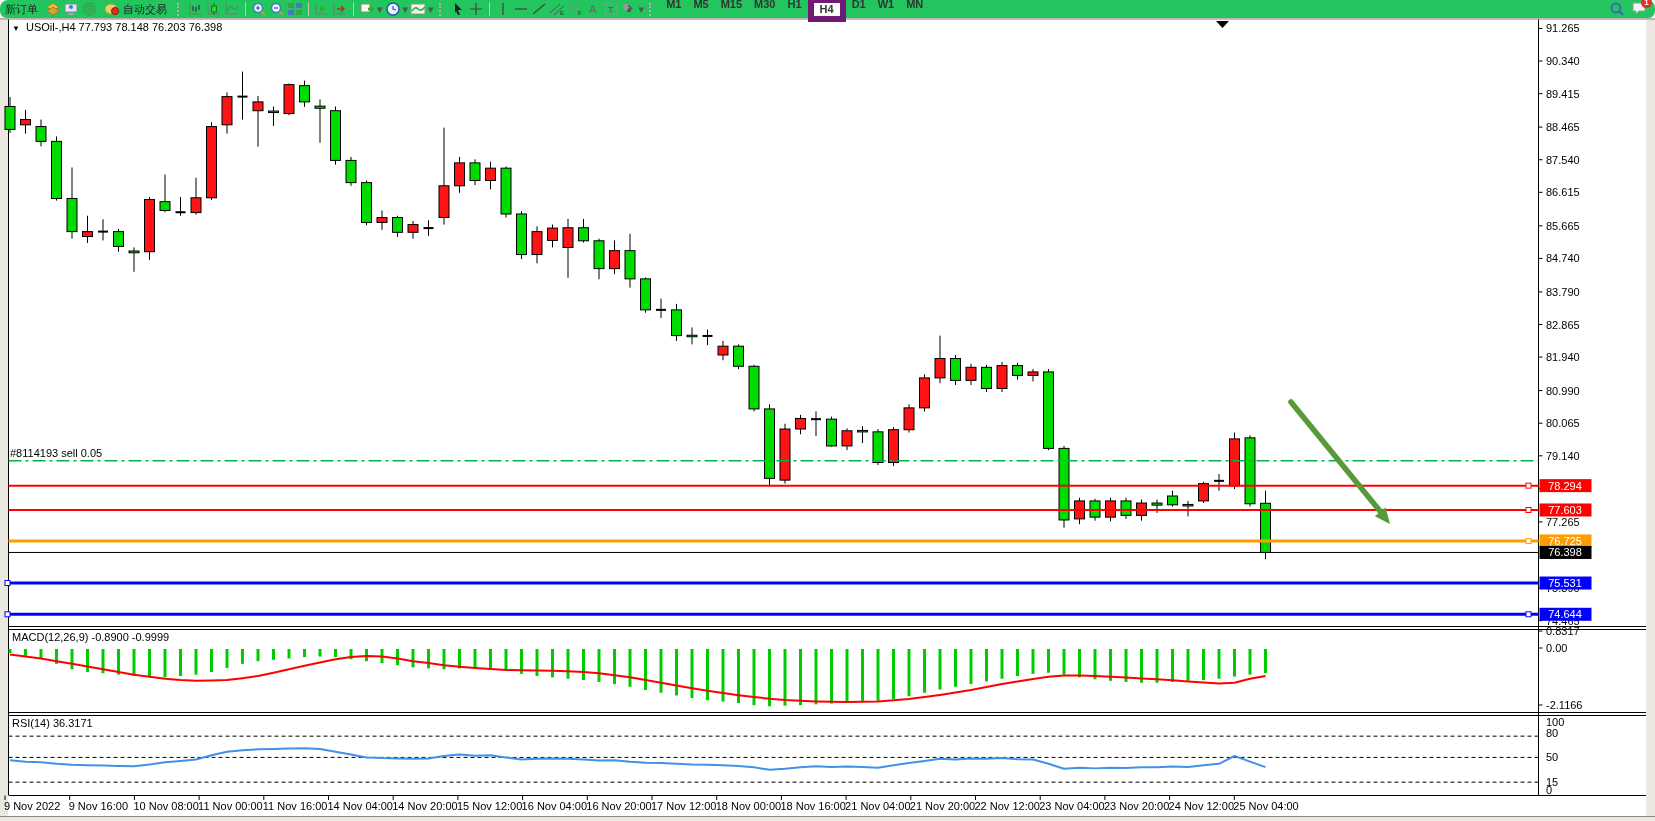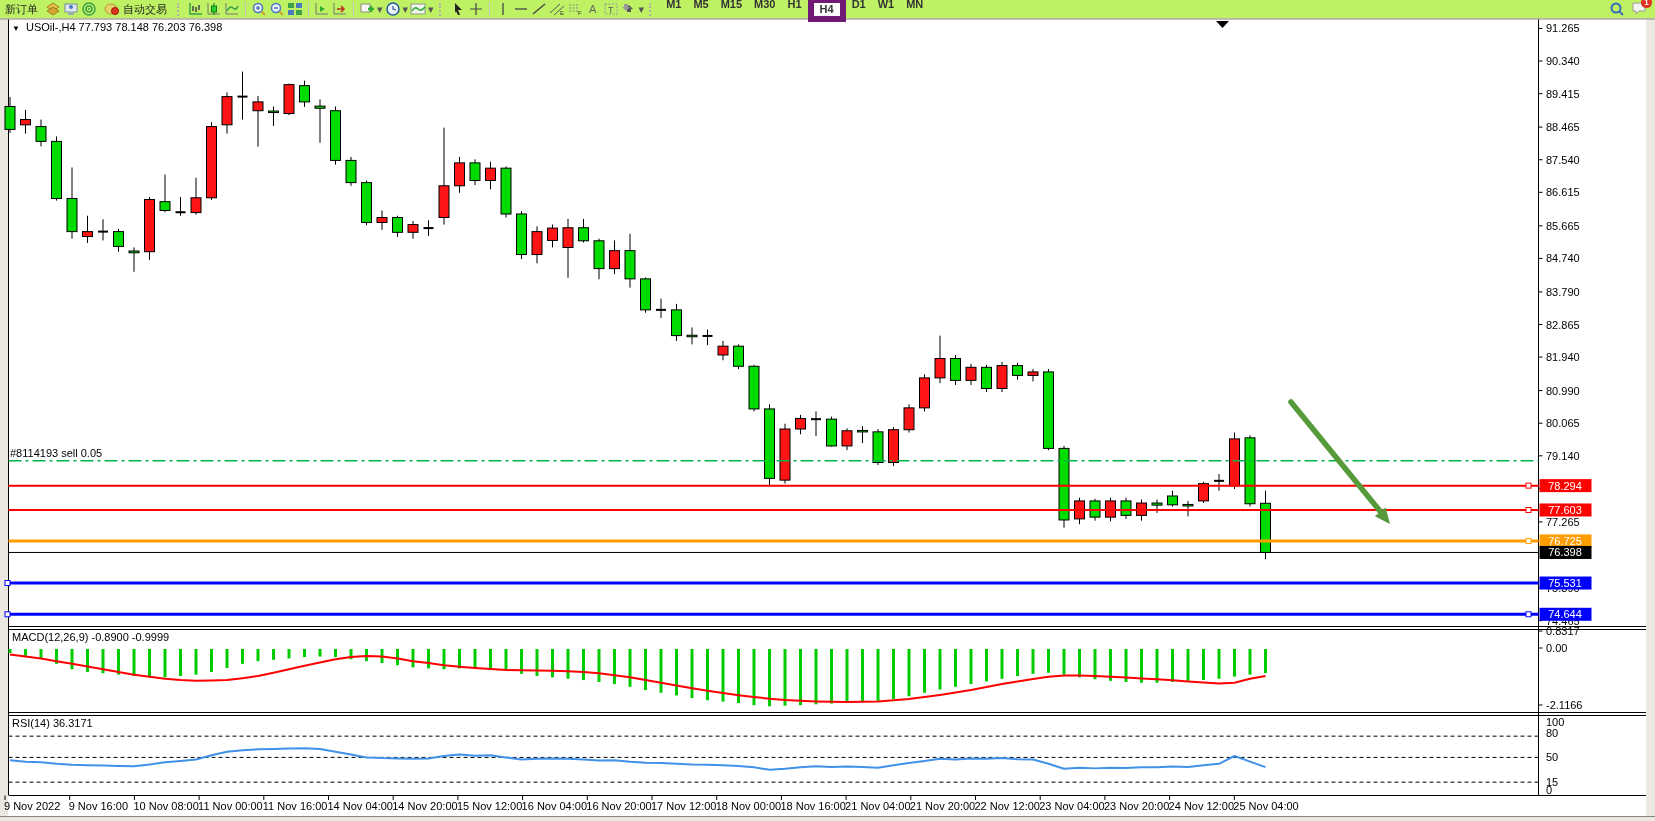--- a/index.html
+++ b/index.html
@@ -1,20 +1,20 @@
 <!DOCTYPE html>
 <html><head>
 <meta charset="utf-8">
 <style>
   html,body{margin:0;padding:0;background:#fff;}
   body{width:1655px;height:821px;position:relative;overflow:hidden;
        font-family:"Liberation Sans","DejaVu Sans",sans-serif;font-size:11px;color:#000;}
   
-  .toolbar{position:absolute;left:0;top:0;width:1655px;height:18px;background:#bef264;
-           border-bottom:1px solid #b8b4aa;display:flex;align-items:center;gap:2px;z-index:5;}
+  .toolbar{position:absolute;left:0;top:0;width:1655px;height:18px;background:#22c55e;
+           border-bottom:1px solid #b8b4aa;display:flex;align-items:center;gap:2px;z-index:5;border-radius:8px;}
   .tb-btn{display:flex;align-items:center;gap:3px;padding:0 5px;height:16px;cursor:default;
           color:#222;white-space:nowrap;}
   .grip{width:4px;height:13px;border-left:2px dotted #b3b0a6;margin:0 3px;}
   .sep{width:1px;height:14px;background:#c9c5bb;margin:0 3px;}
   .tf{padding:0 6px;height:15px;line-height:15px;color:#333;font-weight:bold;}
   .tf.active{background:#fdfdfb;border:6px solid #701a75;height:13px;line-height:13px;}
   .tb-right{margin-left:auto;display:flex;align-items:center;gap:6px;padding-right:8px;}
   .ico{width:16px;height:14px;display:inline-block;position:relative;}
   .ico svg{position:absolute;left:0;top:0;}
   .badge{position:absolute;right:-5px;top:-4px;background:#e03020;color:#fff;border-radius:50%;

